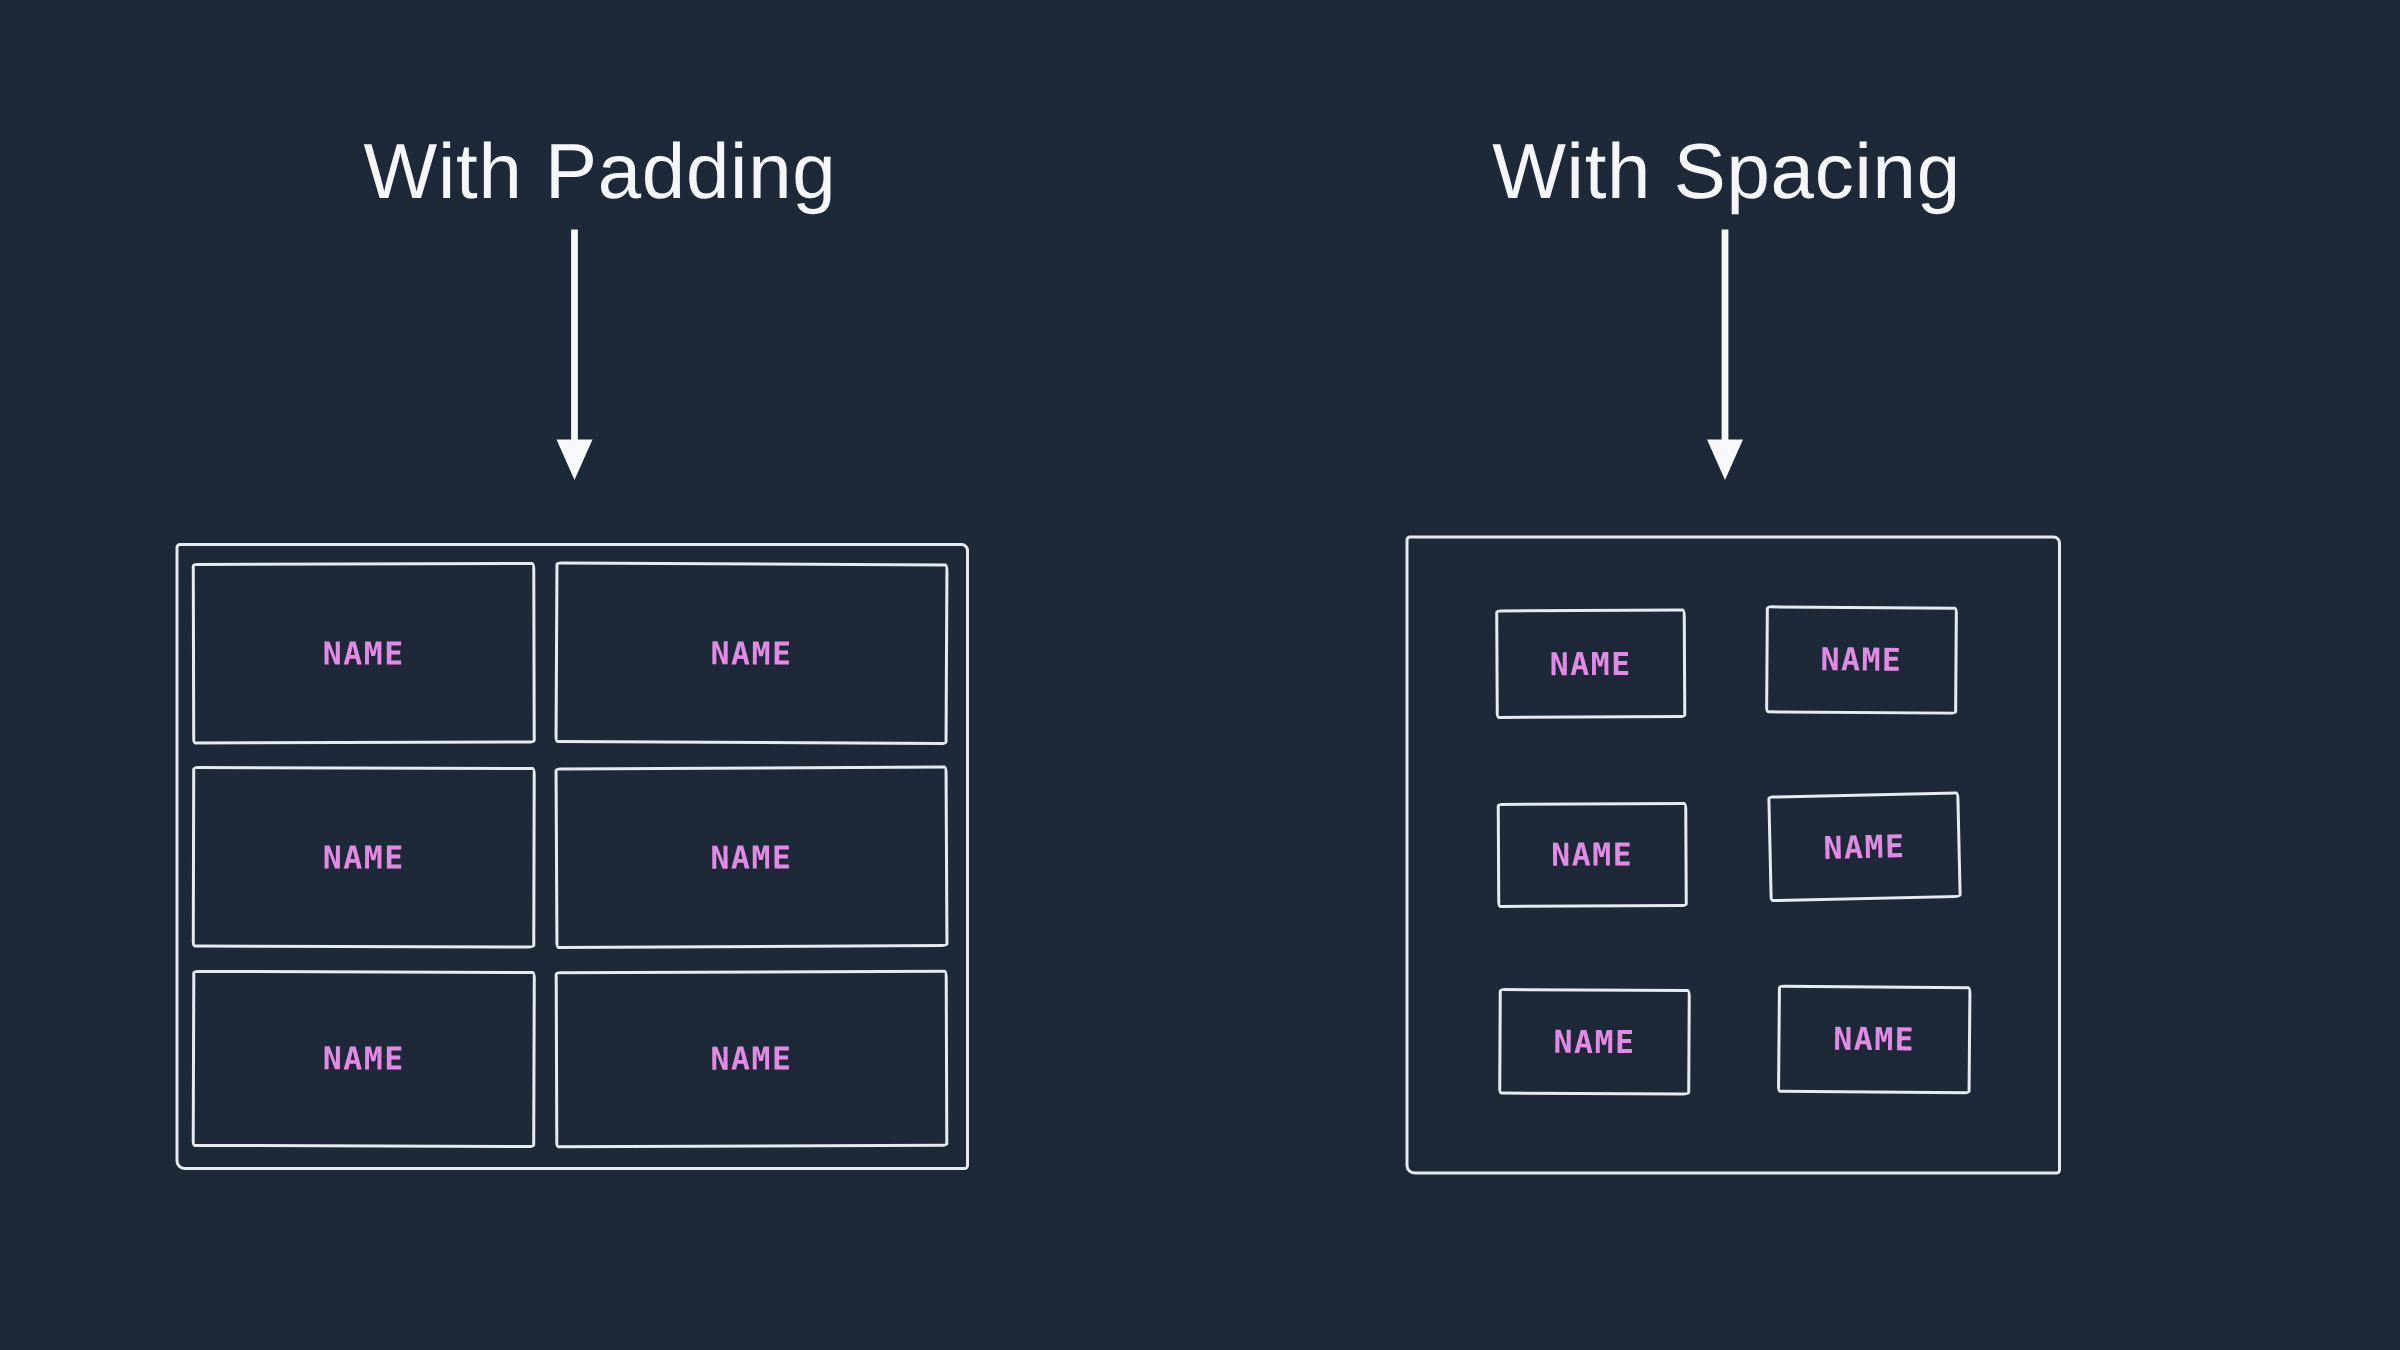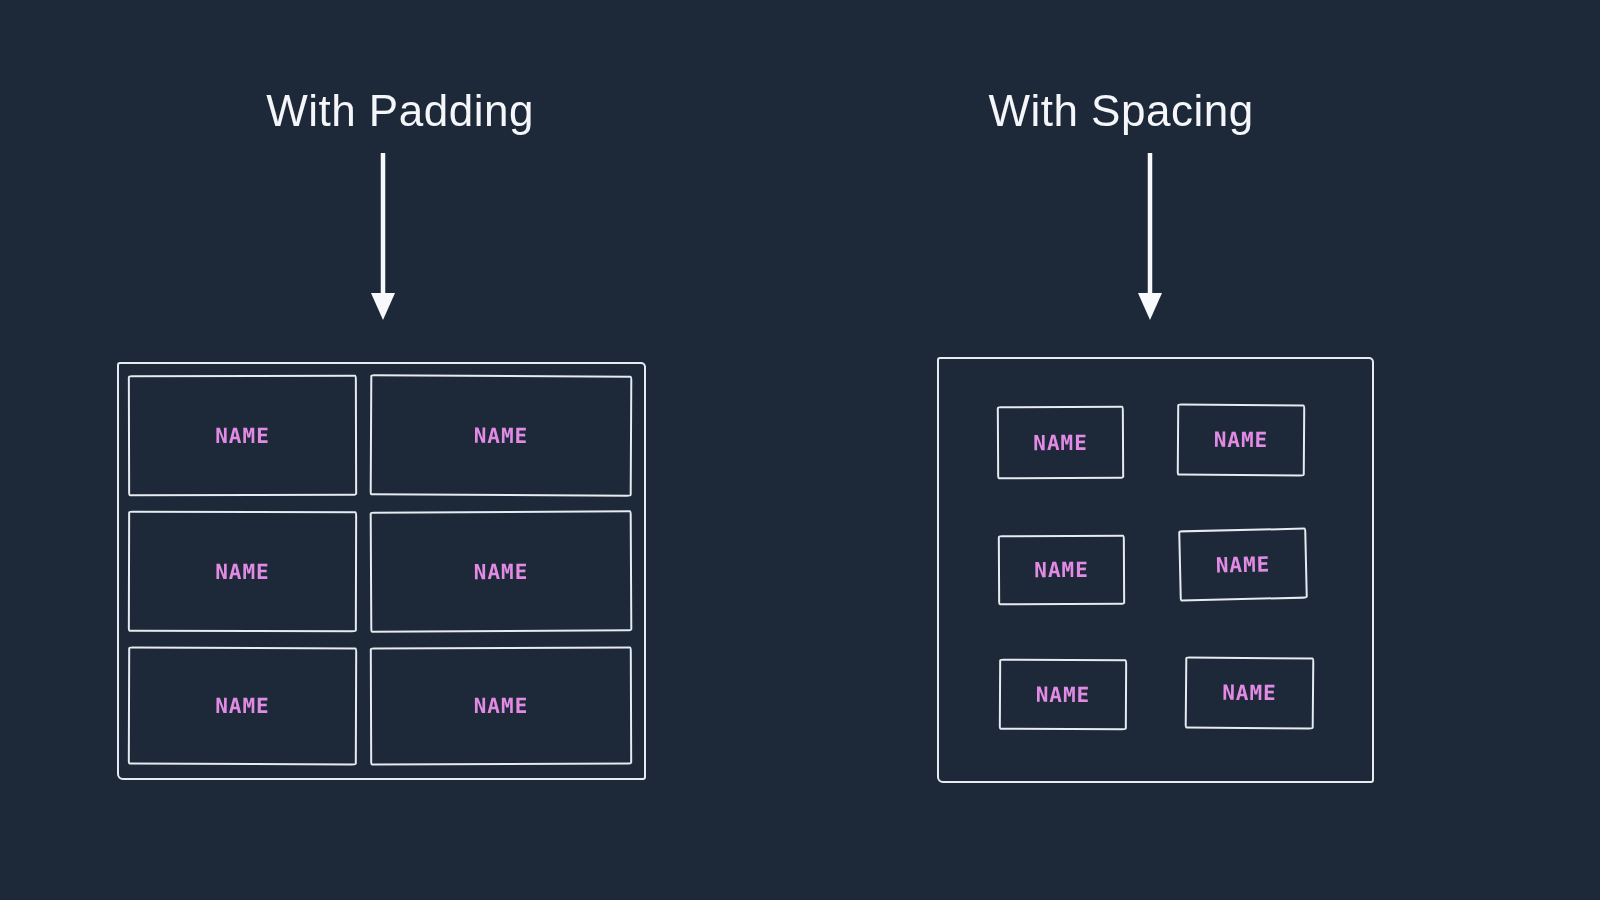--- a/index.html
+++ b/index.html
@@ -15,25 +15,25 @@
     width:1600px;height:900px;overflow:hidden;
     background:var(--bg);
     font-family:"Liberation Sans",sans-serif;
   }
   .canvas{position:relative;width:1600px;height:900px;}
 
   .title{
     position:absolute;top:86px;margin:0;
     transform:translateX(-50%);
     color:var(--title);
-    font-size:44px;font-weight:400;line-height:1.15;
+    font-size:52px;font-weight:400;line-height:1.15;
     white-space:nowrap;letter-spacing:0.5px;
   }
   .title-padding{left:400px;}
-  .title-spacing{left:1121px;}
+  .title-spacing{left:1151px;}
 
   .arrow{position:absolute;color:var(--arrow);}
   .arrow-padding{left:368px;top:150px;}
   .arrow-spacing{left:1135px;top:150px;}
 
   .frame{
     position:absolute;
     border:2px solid var(--stroke);
     border-radius:3px 5px 3px 6px;
   }

